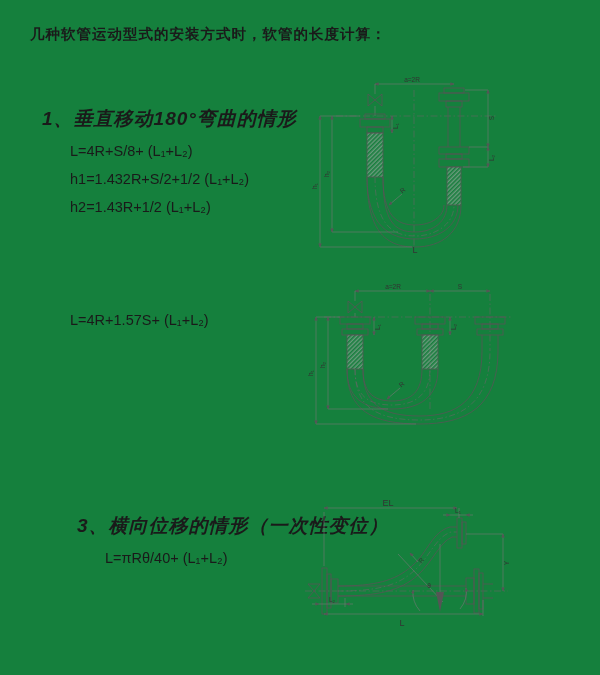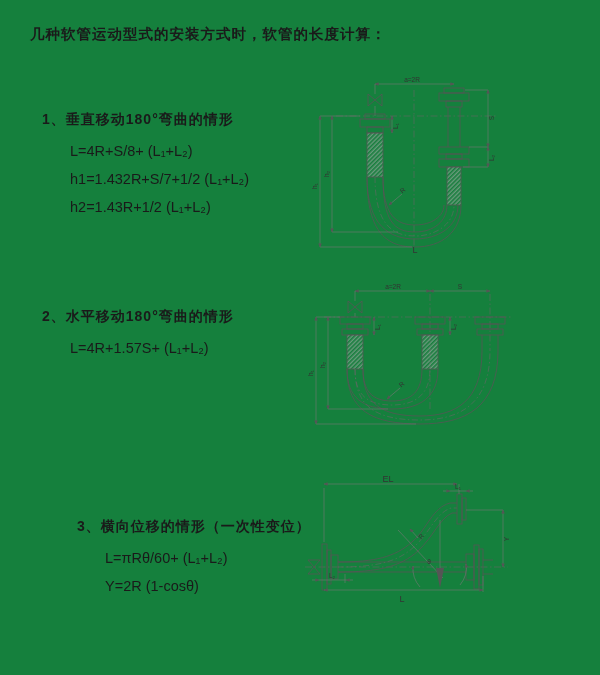--- a/index.html
+++ b/index.html
@@ -1,56 +1,54 @@
 <!DOCTYPE html>
 <html><head>
 <meta charset="utf-8">
 <style>
   html,body{margin:0;padding:0;background:#fff;}
   #page{position:relative;width:600px;height:675px;background:#15803d;overflow:hidden;
         font-family:"Liberation Sans","DejaVu Sans",sans-serif;color:#1a1a1a;padding-left:28px;}
   .title{position:absolute;left:30px;top:25px;font-size:14.5px;font-weight:bold;letter-spacing:1px;}
   .section{position:absolute;left:42px;}
   .sec1{top:109px;} .sec2{top:306px;} .sec3{top:516px;margin-left:35px;}
-  .sec-heading{font-size:14px;font-weight:bold;letter-spacing:1px;line-height:20px;margin-bottom:8px;}
+  .sec-heading{font-size:19px;font-weight:bold;letter-spacing:1px;line-height:20px;margin-bottom:8px;font-style:italic;}
   .formula{font-size:14.5px;line-height:28px;padding-left:28px;white-space:pre;}
   .diagram{position:absolute;}
-  .d1{left:312px;top:74px;} .d2{left:308px;top:281px;} .d3{left:300px;top:472px;text-decoration:underline;}
+  .d1{left:312px;top:74px;} .d2{left:308px;top:281px;} .d3{left:300px;top:496px;text-decoration:underline;}
   svg{display:block;}
   svg .ln{stroke:#555;stroke-width:0.8;fill:none;}
   svg .thin{stroke:#777;stroke-width:0.6;fill:none;}
   svg .cl{stroke:#666;stroke-width:0.6;fill:none;stroke-dasharray:7 2.5 1.5 2.5;}
   svg .hoseC{stroke:#666;stroke-width:0.6;fill:none;stroke-dasharray:6 2.5 1.5 2.5;}
   svg .braid{stroke:#555;stroke-width:0.8;}
   svg text{font-family:"Liberation Sans","DejaVu Sans",sans-serif;font-size:6.5px;fill:#333;}
   svg text.big{font-size:9px;}
 </style>
 </head>
 <body>
 
 <div id="page">
 
   <div class="title">几种软管运动型式的安装方式时，软管的长度计算：</div>
 
   <div class="section sec1">
     <div class="sec-heading">1、垂直移动180°弯曲的情形</div>
     <div class="formula">L=4R+S/8+ (L₁+L₂)</div>
-    <div class="formula">h1=1.432R+S/7+1/2 (L₁+L₂)</div>
+    <div class="formula">h1=1.432R+S/2+1/2 (L₁+L₂)</div>
     <div class="formula">h2=1.43R+1/2 (L₁+L₂)</div>
   </div>
 
   <div class="section sec2">
-    <div class="sec-heading">2、水平移动180°弯曲的情形</div>
     <div class="formula">L=4R+1.57S+ (L₁+L₂)</div>
   </div>
 
   <div class="section sec3">
     <div class="sec-heading">3、横向位移的情形（一次性变位）</div>
-    <div class="formula">L=πRθ/60+ (L₁+L₂)</div>
-    <div class="formula">Y=2R (1-cosθ)</div>
+    <div class="formula">L=πRθ/40+ (L₁+L₂)</div>
   </div>
 
   <div class="diagram d1">
     <svg width="212" height="180" viewBox="0 0 212 180">
       <defs>
         <marker id="arr1" markerWidth="7" markerHeight="6" refX="6" refY="3" orient="auto-start-reverse">
           <path d="M0,0 L7,3 L0,6 z" fill="#555"></path>
         </marker>
         <pattern id="hatch1" width="3" height="3" patternUnits="userSpaceOnUse" patternTransform="rotate(45)">
           <line x1="0" y1="0" x2="0" y2="3" stroke="#888" stroke-width="0.7"></line>

